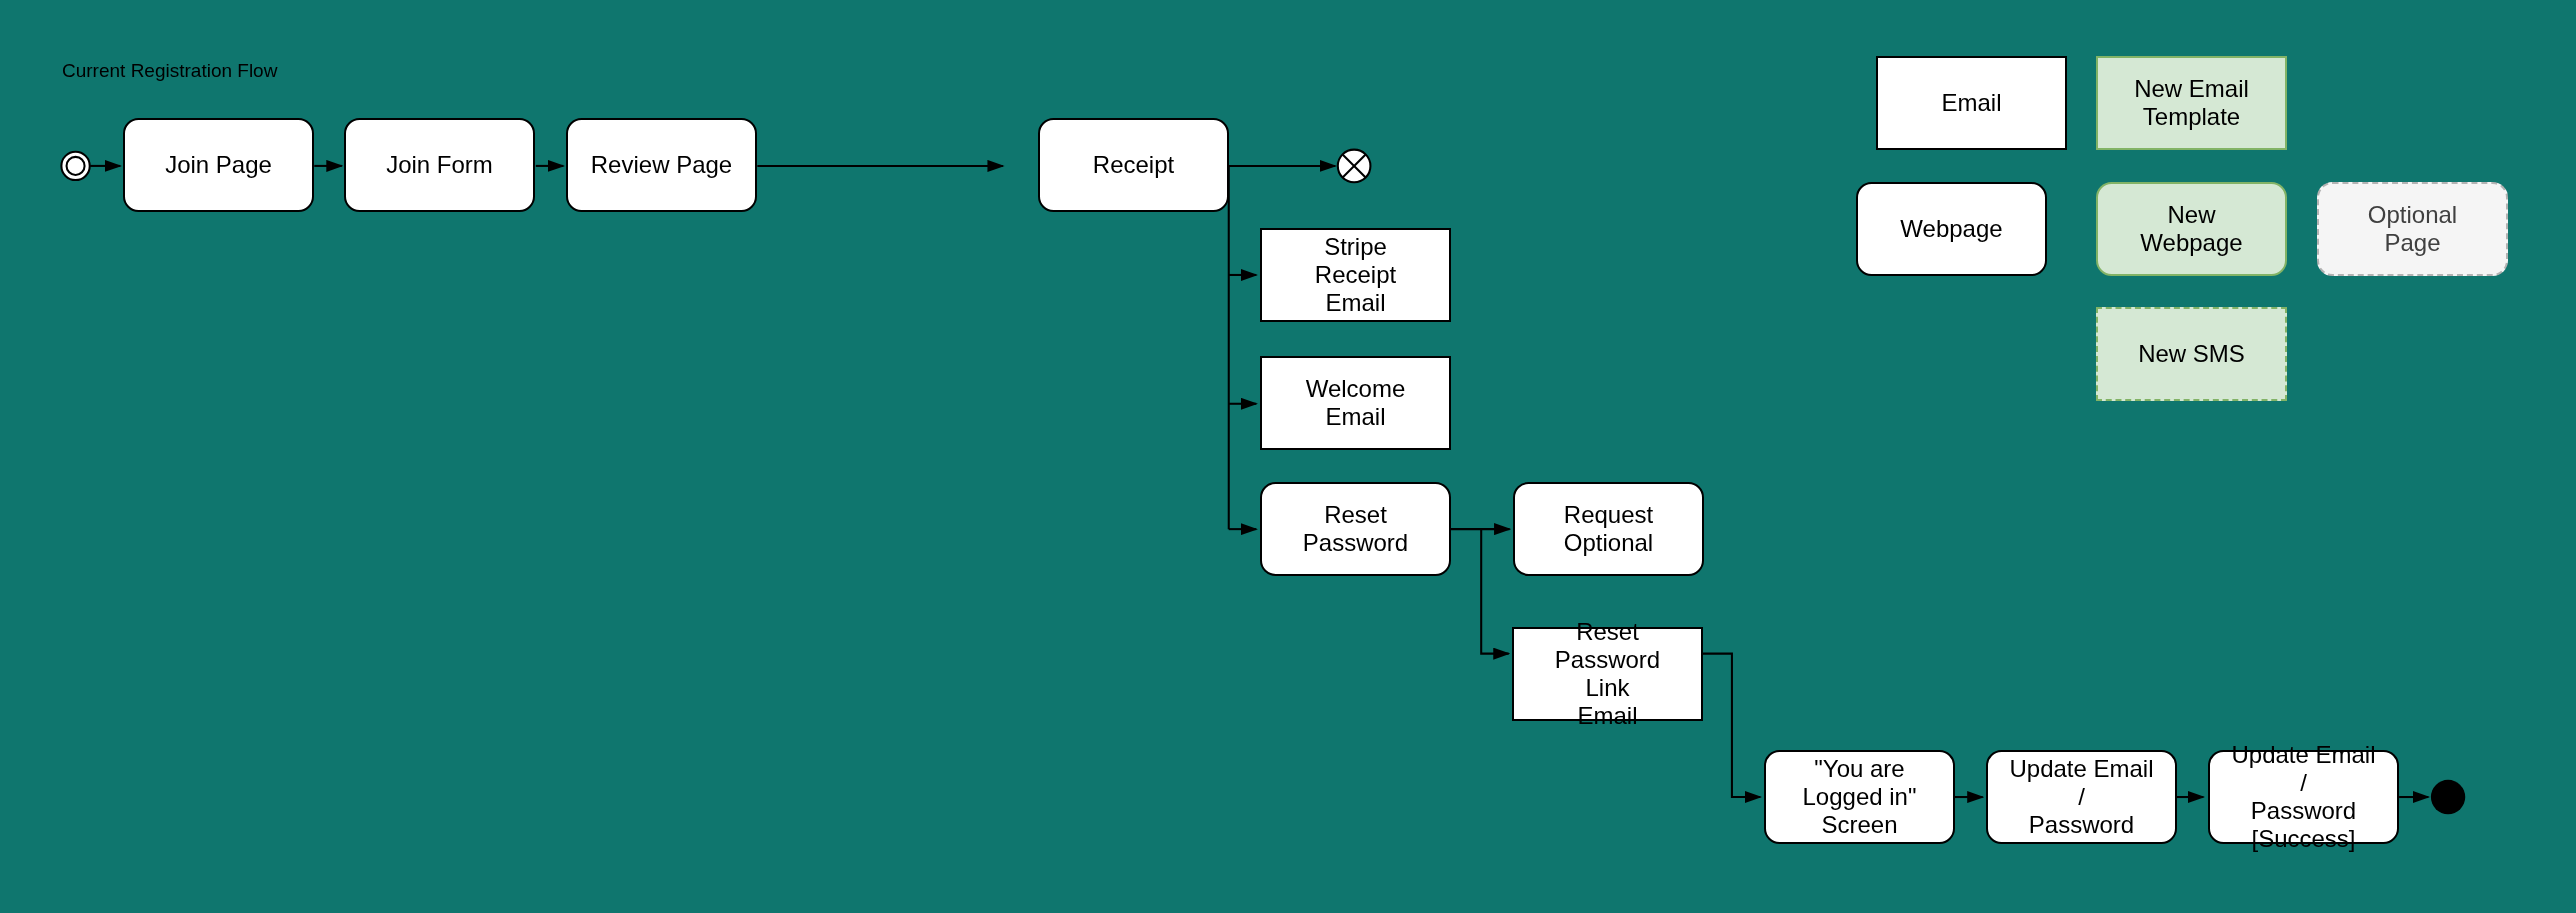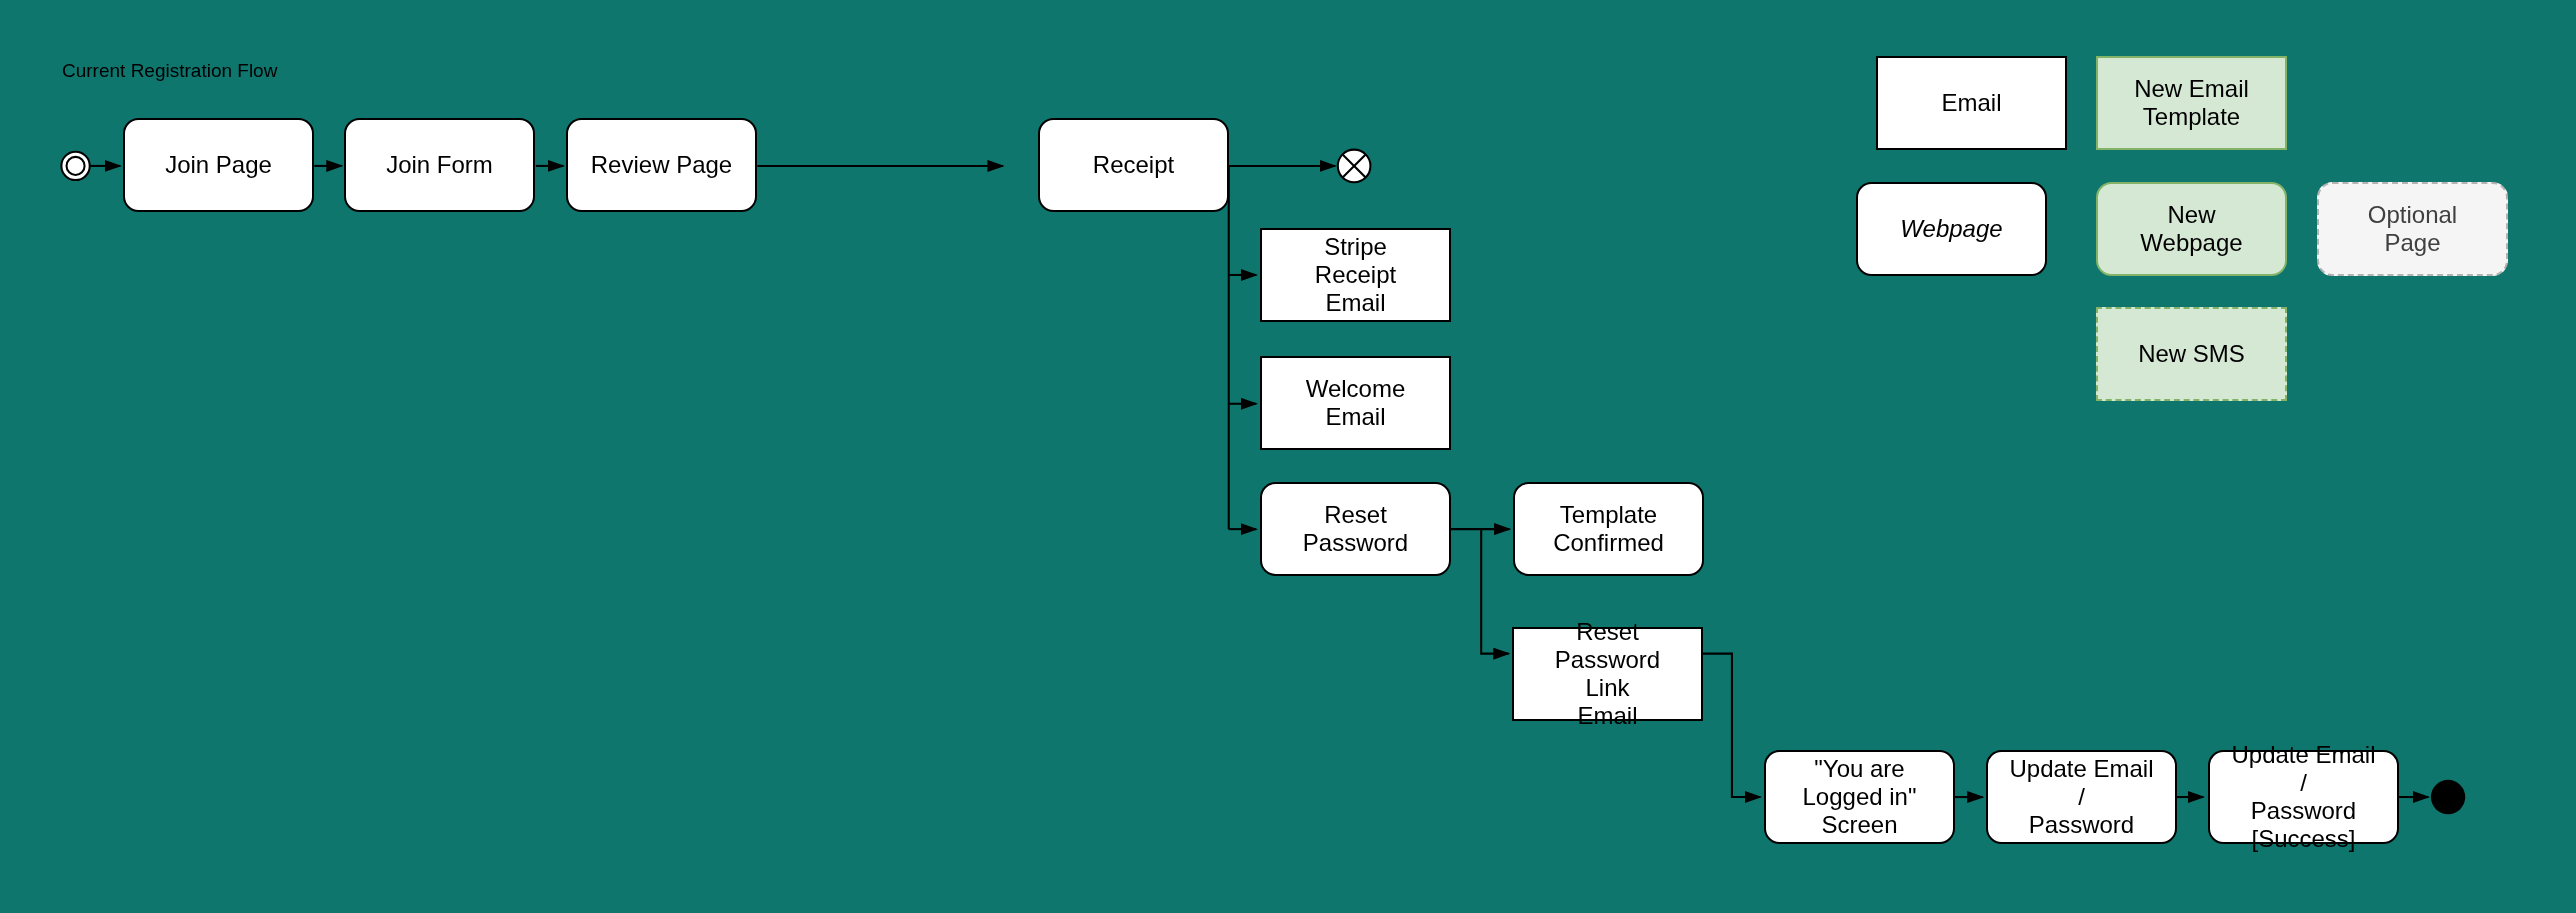--- a/index.html
+++ b/index.html
@@ -88,31 +88,31 @@
   <div class="diagram-title">Current Registration Flow</div>
 
   <div class="node rounded" style="left:123px;  top:118px;">Join Page</div>
   <div class="node rounded" style="left:344px;  top:118px;">Join Form</div>
   <div class="node rounded" style="left:566px;  top:118px;">Review Page</div>
   <div class="node rounded" style="left:1038px; top:118px;">Receipt</div>
   <div class="node" style="left:1260px; top:356px;">Welcome Email</div>
   <div class="node" style="left:1260px; top:228px;">Stripe
 Receipt Email</div>
   <div class="node rounded" style="left:1260px; top:482px;">Reset Password</div>
-  <div class="node rounded" style="left:1513px; top:482px;">Template Confirmed</div>
+  <div class="node rounded" style="left:1513px; top:482px;">Request Optional</div>
   <div class="node" style="left:1512px; top:606px;margin-top:21px;">Reset Password Link
 Email</div>
   <div class="node rounded" style="left:1764px; top:750px;">"You are Logged in"
 Screen</div>
   <div class="node rounded" style="left:1986px; top:750px;">Update Email /
 Password</div>
   <div class="node rounded" style="left:2208px; top:750px;">Update Email /
 Password [Success]</div>
 
   <div class="node" style="left:1876px; top:56px;">Email</div>
   <div class="node green" style="left:2096px; top:56px;">New Email Template</div>
-  <div class="node rounded" style="left:1856px; top:182px;font-style:italic;">Webpage</div>
+  <div class="node rounded" style="left:1856px; top:182px;">Webpage</div>
   <div class="node rounded green" style="left:2096px; top:182px;">New Webpage</div>
   <div class="node rounded gray dashed" style="left:2317px; top:182px;">Optional Page</div>
   <div class="node green dashed" style="left:2096px; top:307px;">New SMS</div>
 
 </div>
 
 
 </body></html>

